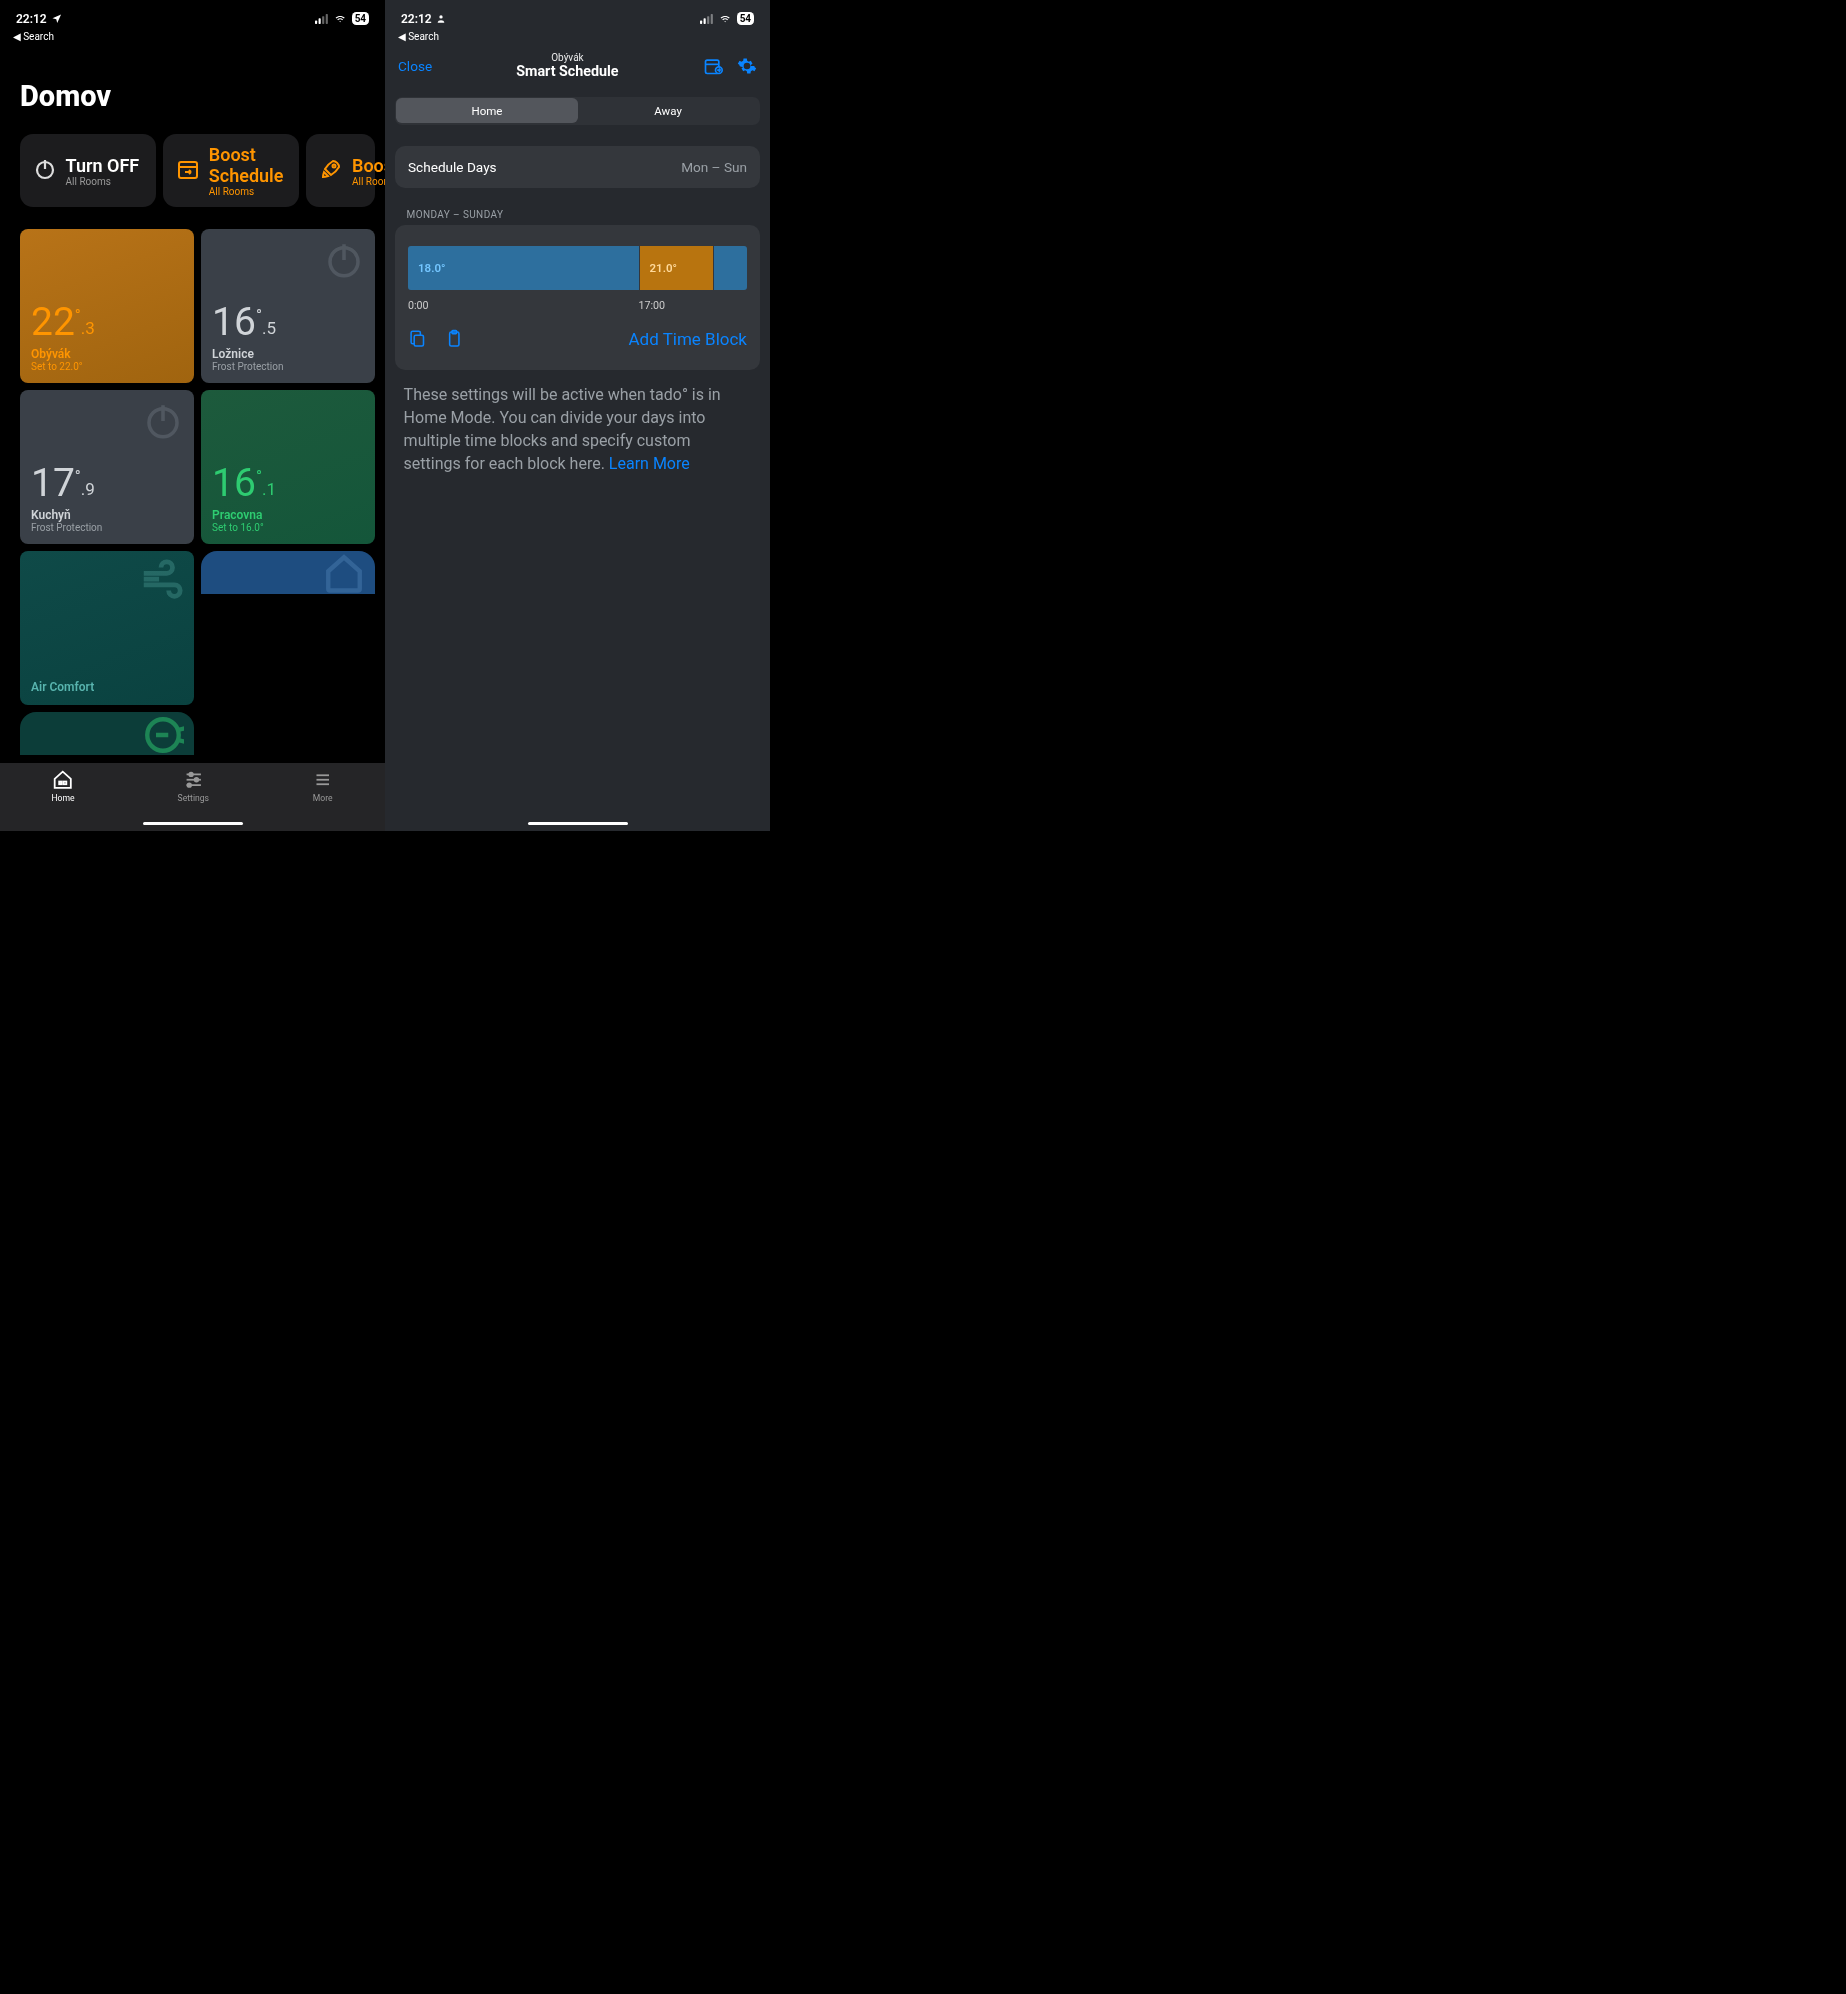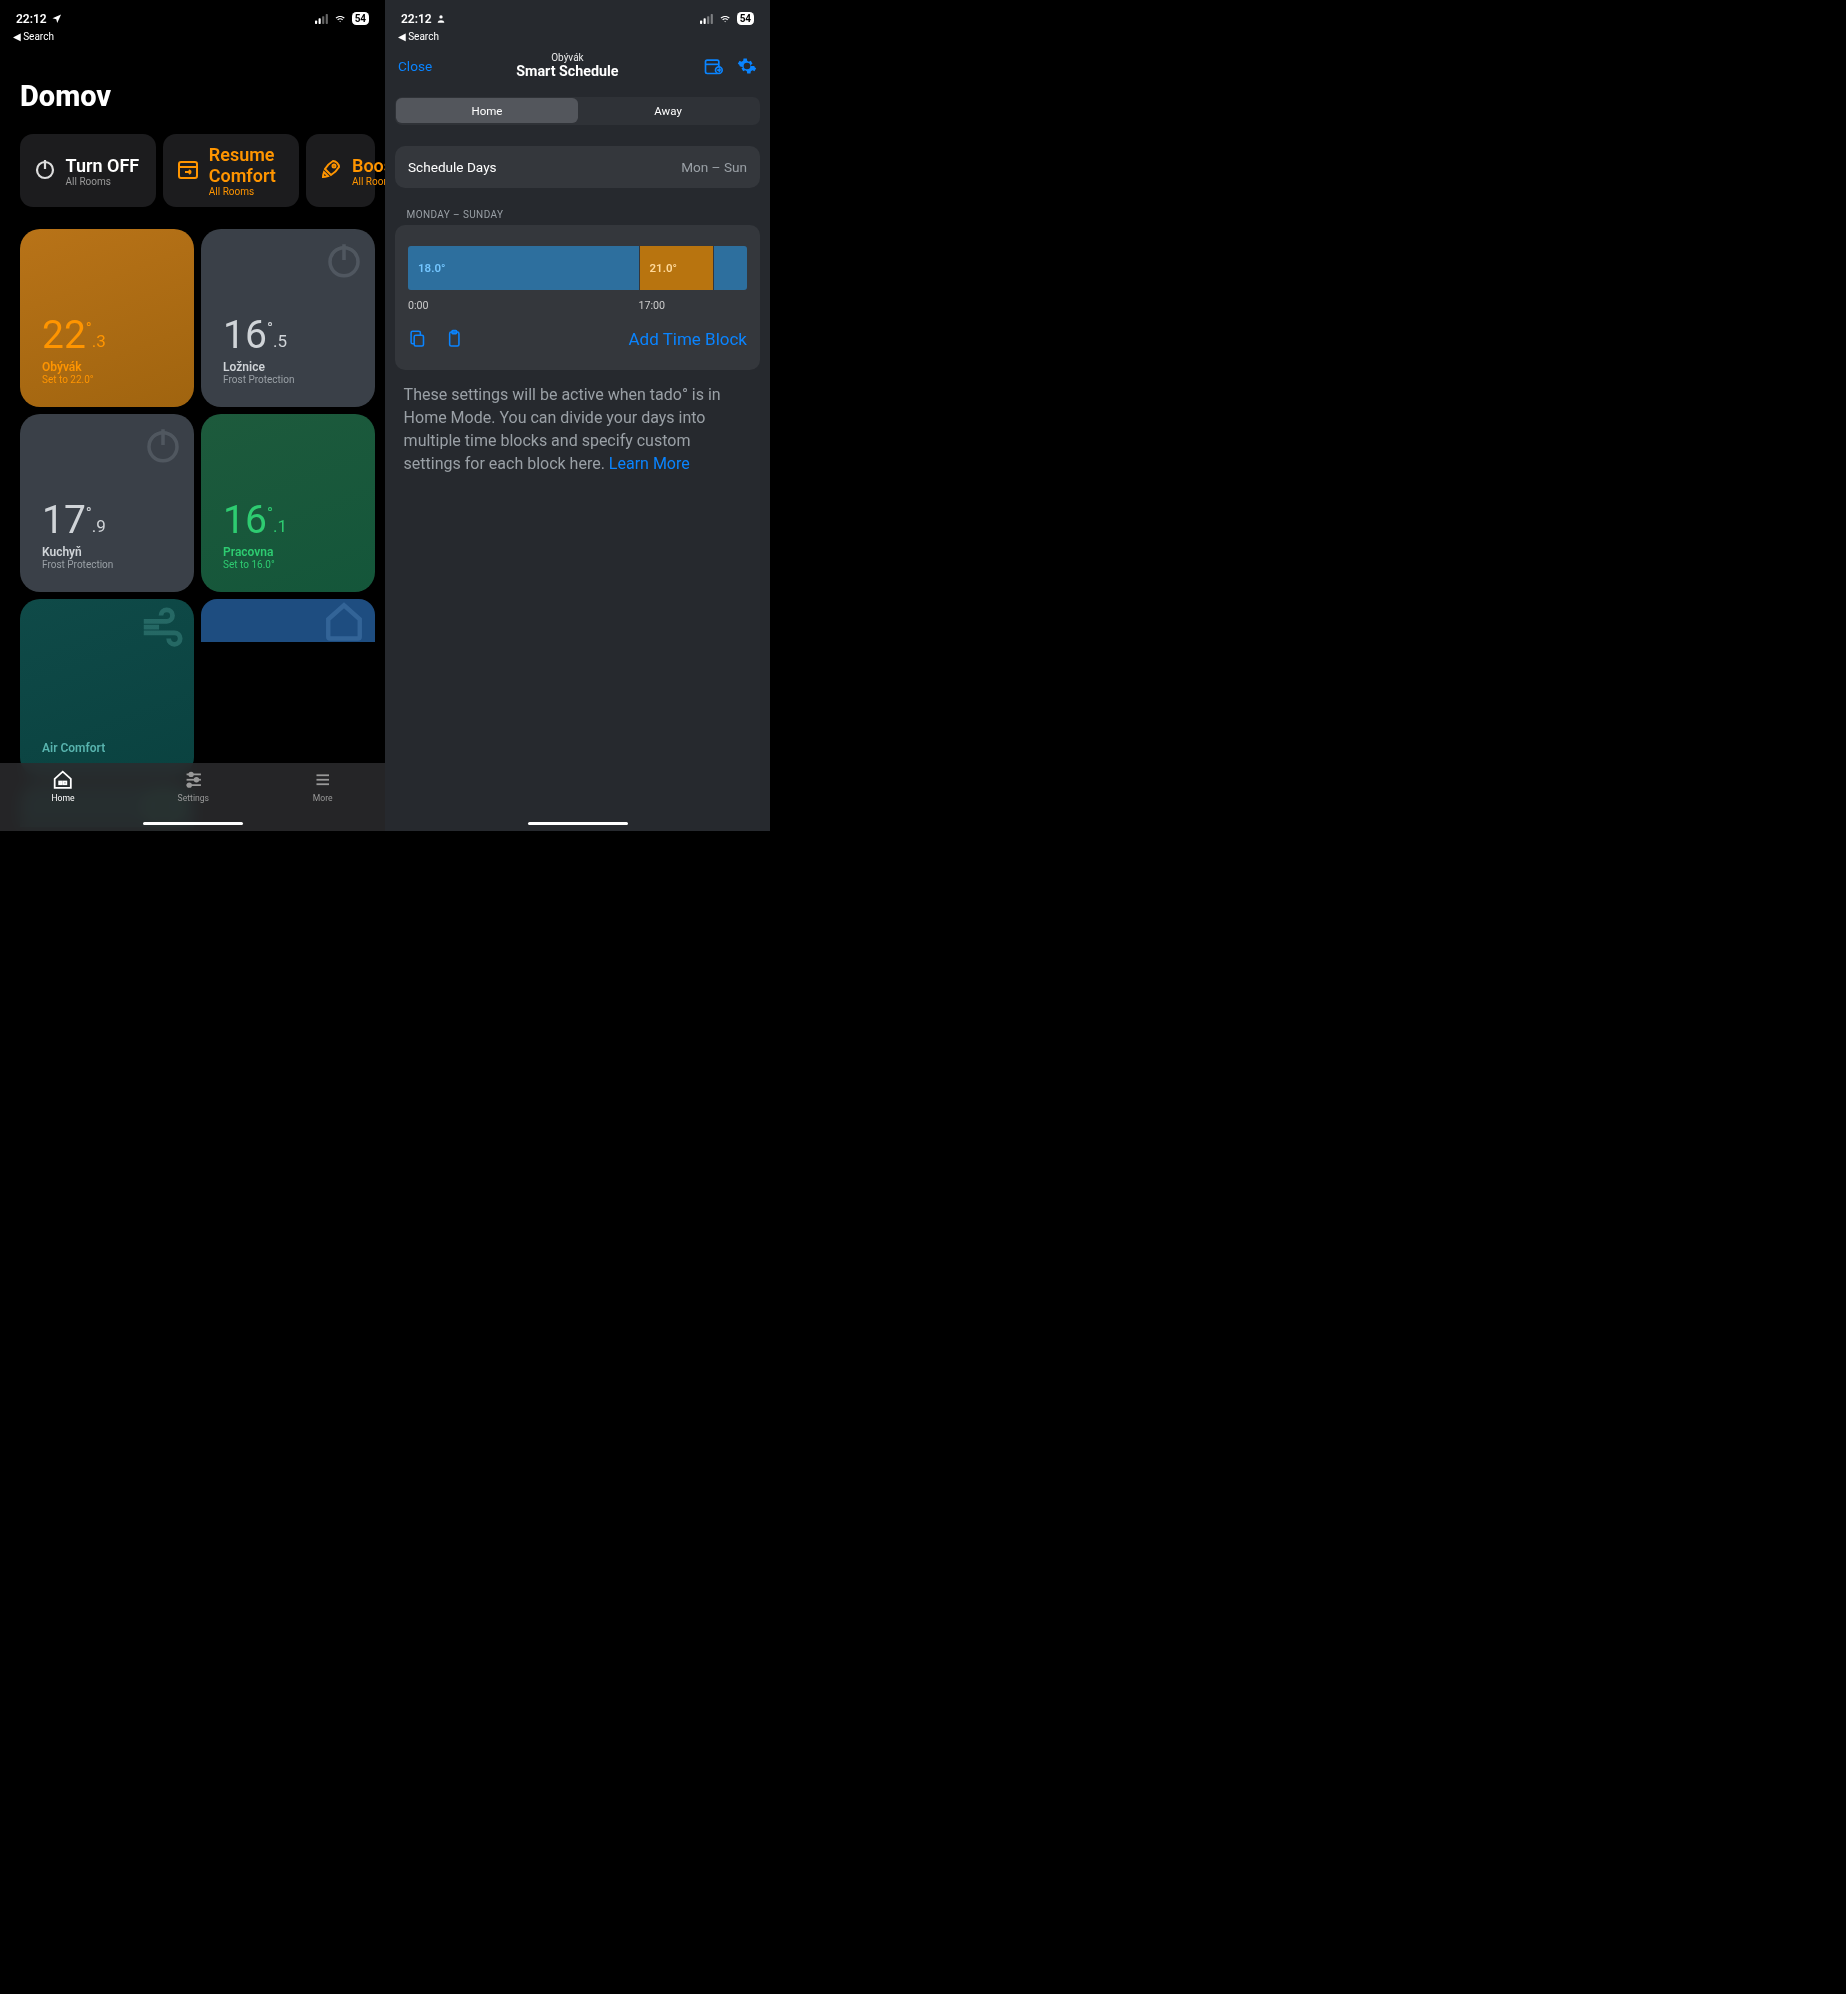--- a/index.html
+++ b/index.html
@@ -26,21 +26,21 @@
   .action-row { display: flex; gap: 7.2px; padding: 0 10px 21.5px 20px; overflow: hidden; }
   .action-chip { display: flex; align-items: center; gap: 8.6px; background: #1c1c1e; border-radius: 13px; padding: 10px 13px; min-width: 136px; }
   .action-chip.accent .chip-title { color: #ff9500; }
   .action-chip.accent .chip-sub { color: #ff9500; }
   .chip-icon { color: #ddd; }
   .action-chip.accent .chip-icon { color: #ff9500; }
   .chip-title { color: #fff; font-size: 18px; font-weight: 600; }
   .chip-sub { color: #999; font-size: 10px; }
 
   .tile-grid { display: grid; grid-template-columns: 1fr 1fr; gap: 7.2px; padding: 0 10px 0 20px; }
-  .tile { position: relative; border-radius: 20px; padding: 22px; height: 178px; display: flex; flex-direction: column; justify-content: flex-end; overflow: hidden; }
+  .tile { position: relative; border-radius: 8px; padding: 11px; height: 154px; display: flex; flex-direction: column; justify-content: flex-end; overflow: hidden; }
   .tile-orange { background: linear-gradient(160deg, #b87318 0%, #a0640f 100%); }
   .tile-gray { background: #3a4048; }
   .tile-green { background: linear-gradient(160deg, #1d5a3c 0%, #14563a 100%); }
   .tile-teal-a { background: linear-gradient(160deg, #0e4d3e 0%, #0a4639 100%); }
   .tile-teal-b { background: linear-gradient(160deg, #0f4a48 0%, #0a4240 100%); }
   .tile-blue-partial { background: #1e4d80; height: 43px; border-radius: 16px 16px 0 0; }
   .tile-teal-partial { background: #0c3d39; height: 43px; border-radius: 16px 16px 0 0; }
 
   .tile-power-icon { position: absolute; top: 10px; right: 10px; opacity: 0.35; }
   .tile-temp { display: flex; align-items: flex-start; }
@@ -139,21 +139,21 @@
         <div class="chip-sub">All Rooms</div>
       </div>
     </div>
     <div class="action-chip accent">
       <span class="chip-icon"><svg width="24" height="24" viewBox="0 0 24 24" fill="none" stroke="currentColor" stroke-width="2">
             <rect x="3" y="5" width="18" height="16" rx="2"></rect>
             <line x1="3" y1="10" x2="21" y2="10"></line>
             <path d="M9 15h6m0 0l-2-2m2 2l-2 2"></path>
           </svg></span>
       <div>
-        <div class="chip-title">Resume Comfort</div>
+        <div class="chip-title">Boost Schedule</div>
         <div class="chip-sub">All Rooms</div>
       </div>
     </div>
     <div class="action-chip accent" style="min-width:43px">
       <span class="chip-icon"><svg width="24" height="24" viewBox="0 0 24 24" fill="none" stroke="currentColor" stroke-width="2">
             <path d="M5 15c-1 3-1 5-1 5s2 0 5-1l-4-4zM14 4c3 0 6 3 6 6-3 5-8 8-8 8l-6-6s3-5 8-8z"></path>
             <circle cx="15" cy="9" r="1.5"></circle>
           </svg></span>
       <div>
         <div class="chip-title">Boost</div>

